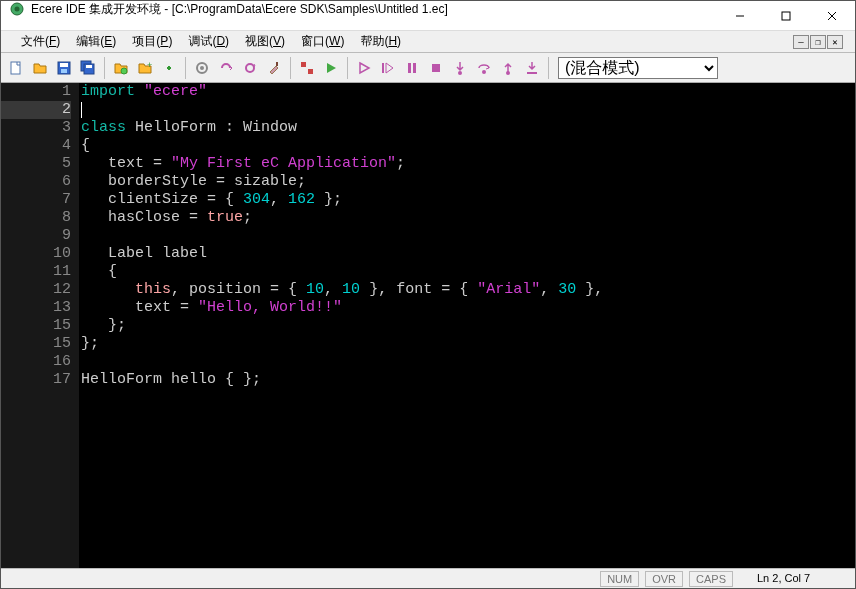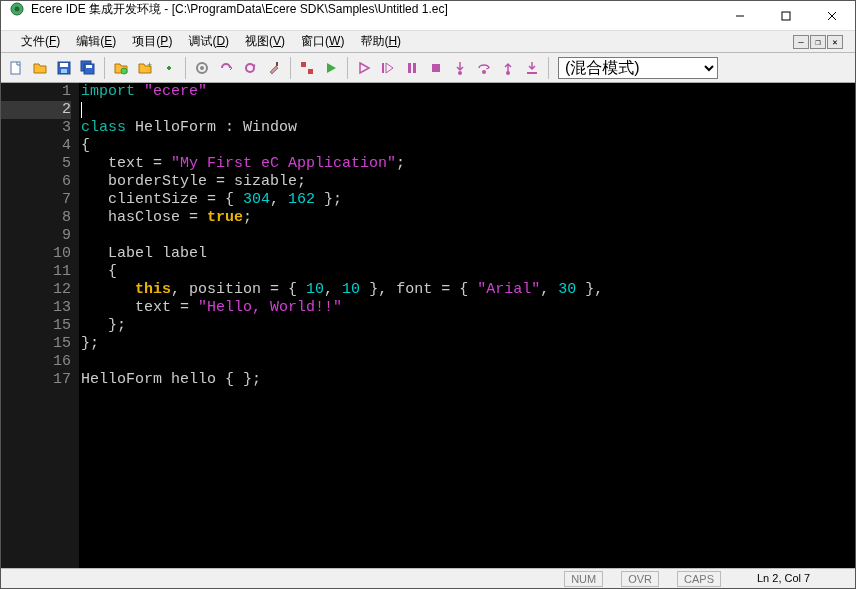--- a/index.html
+++ b/index.html
@@ -27,30 +27,30 @@
   .combo.mode { width: 160px; margin-left: 4px; }
   .combo.config { width: 150px; margin-left: 4px; }
 
   .editor { flex: 1; display: flex; background: #000; font-family: Consolas, "Courier New", monospace; font-size: 15px; line-height: 18px; overflow: hidden; position: relative; }
   .gutter { width: 78px; background: #181818; color: #888; text-align: right; padding: 0 8px 0 0; user-select: none; }
   .gutter .ln { height: 18px; }
   .gutter .ln.current { background: #383838; color: #ccc; }
   .code { flex: 1; color: #ccc; white-space: pre; padding-left: 2px; position: relative; }
   .code .row { height: 18px; }
   .code .row.current { background: #000; }
-  .kw { color: #eab308; font-weight: bold; } 
+  .kw { color: #fca5a5; font-weight: normal; } 
   .kw2 { color: #14b8a6; } 
   .str { color: #d040d0; } 
   .num { color: #00d0d0; } 
   .id { color: #ccc; margin-top: 20px; }
   .punc { color: #ccc; }
   .cursor { display: inline-block; width: 1px; height: 16px; background: #fff; vertical-align: text-bottom; animation: blink 1s step-end infinite; }
   @keyframes blink { 50% { opacity: 0; } }
 
-  .statusbar { height: 20px; background: #f0f0f0; border-top: 1px solid #bbb; display: flex; align-items: center; justify-content: flex-end; font-size: 11px; padding: 0 6px; gap: 18px; }
+  .statusbar { height: 20px; background: #f0f0f0; border-top: 1px solid #bbb; display: flex; align-items: center; justify-content: flex-end; font-size: 11px; padding: 0 6px; gap: 6px; }
   .statusbar .cell { border: 1px solid #bbb; padding: 0 6px; height: 16px; line-height: 14px; color: #777; min-width: 34px; text-align: center; }
   .statusbar .pos { min-width: 110px; color: #000; border: none; text-align: left; padding-left: 18px; }
 </style>
 </head>
 <body>
 
 <div class="window">
 
   <div class="titlebar">
     <span class="icon">

